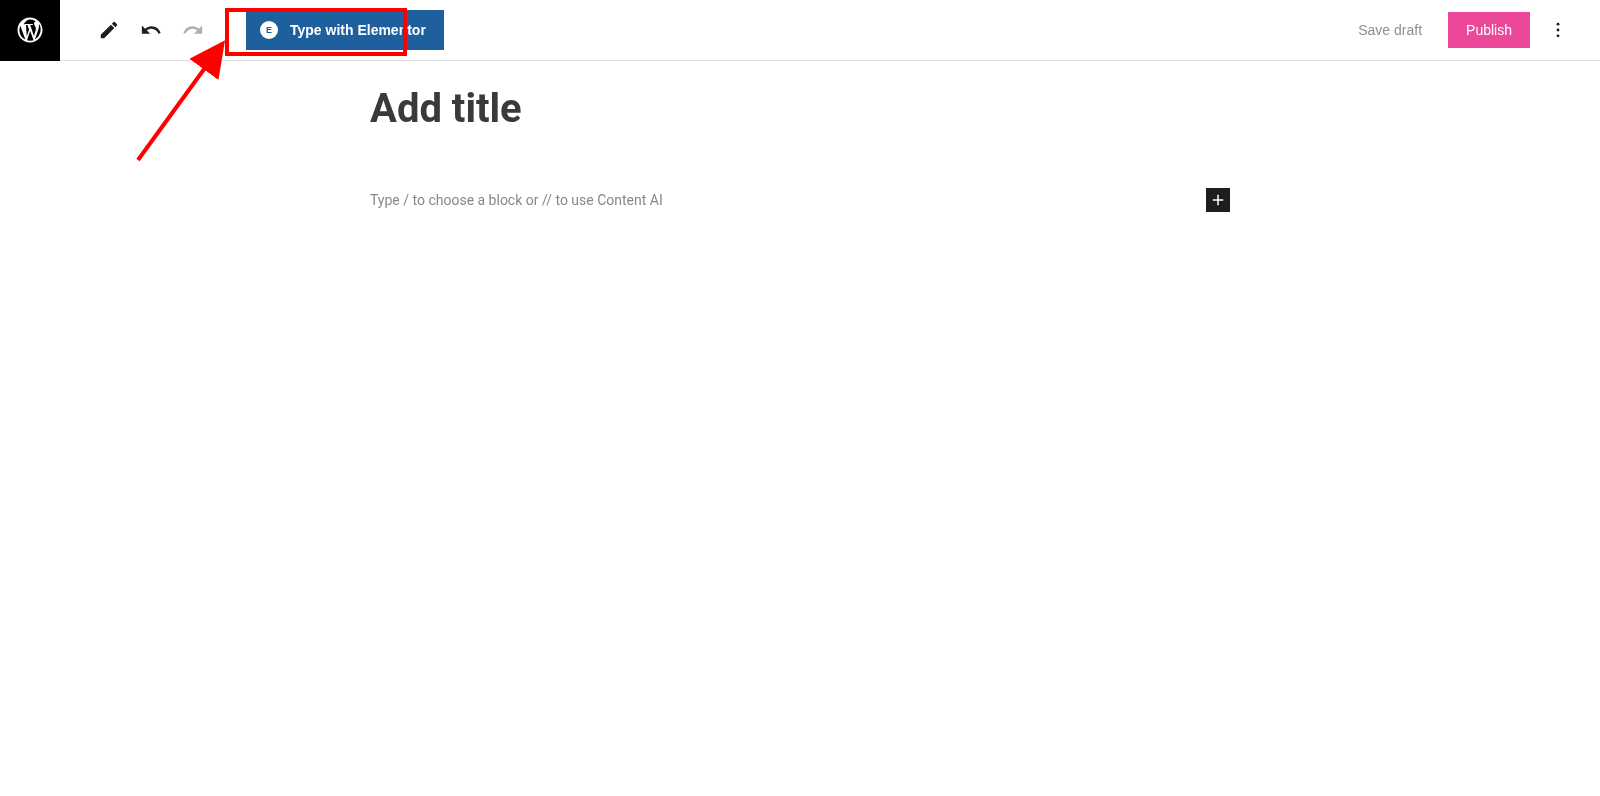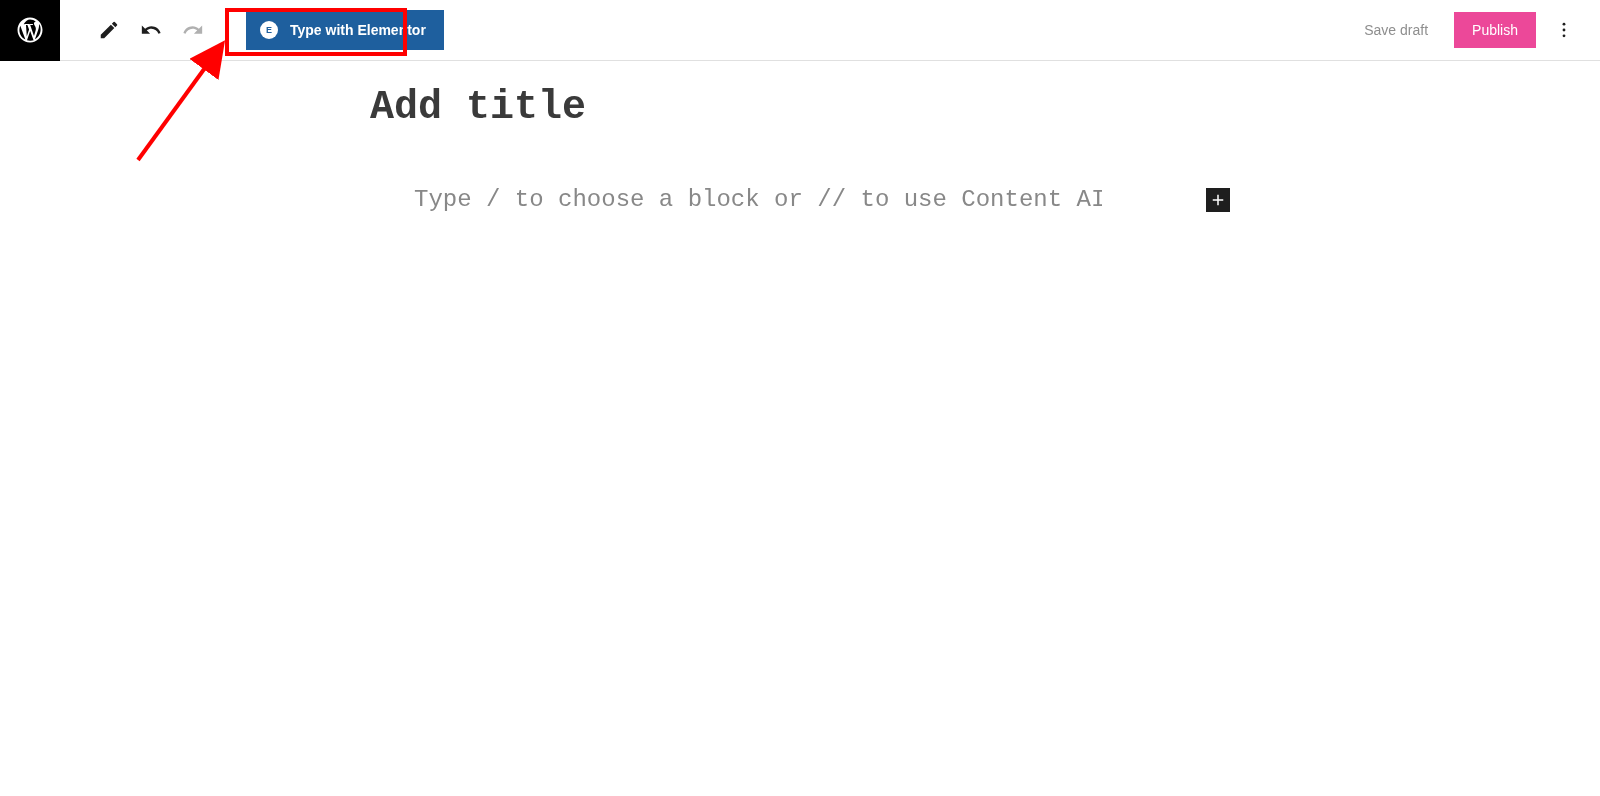--- a/index.html
+++ b/index.html
@@ -105,21 +105,21 @@
     }
     .arrow-svg {
       position: absolute;
       top: 38px;
       left: 130px;
       pointer-events: none;
     }
     .toolbar-right {
       display: flex;
       align-items: center;
-      padding-right: 18px;
+      padding-right: 24px;
     }
     .save-draft-btn {
       background: transparent;
       border: none;
       color: #8e8e8e;
       font-size: 14px;
       cursor: pointer;
       padding: 8px 12px;
     }
     .publish-btn {
@@ -148,21 +148,20 @@
       fill: #1e1e1e;
     }
     .editor-canvas {
       padding-top: 24px;
       display: flex;
       justify-content: center;
     }
     .editor-content {
       width: 860px;
       position: relative;
-      font-family: Liberation Mono, monospace;
     }
     .title-input {
       width: 100%;
       border: none;
       font-size: 40px;
       font-weight: 700;
       color: #333;
       outline: none;
       font-family: inherit;
     }
@@ -170,26 +169,25 @@
       color: #3a3a3a;
     }
     .block-row {
       margin-top: 56px;
       display: flex;
       align-items: center;
       justify-content: space-between;
     }
     .block-input {
       border: none;
-      font-size: 24px;
+      font-size: 14px;
       color: #b91c1c;
       outline: none;
       width: 80%;
       font-family: inherit;
-      margin-left: 44px;
     }
     .block-input::placeholder {
       color: #888;
     }
     .add-block-btn {
       width: 24px;
       height: 24px;
       background: #1e1e1e;
       display: flex;
       align-items: center;

